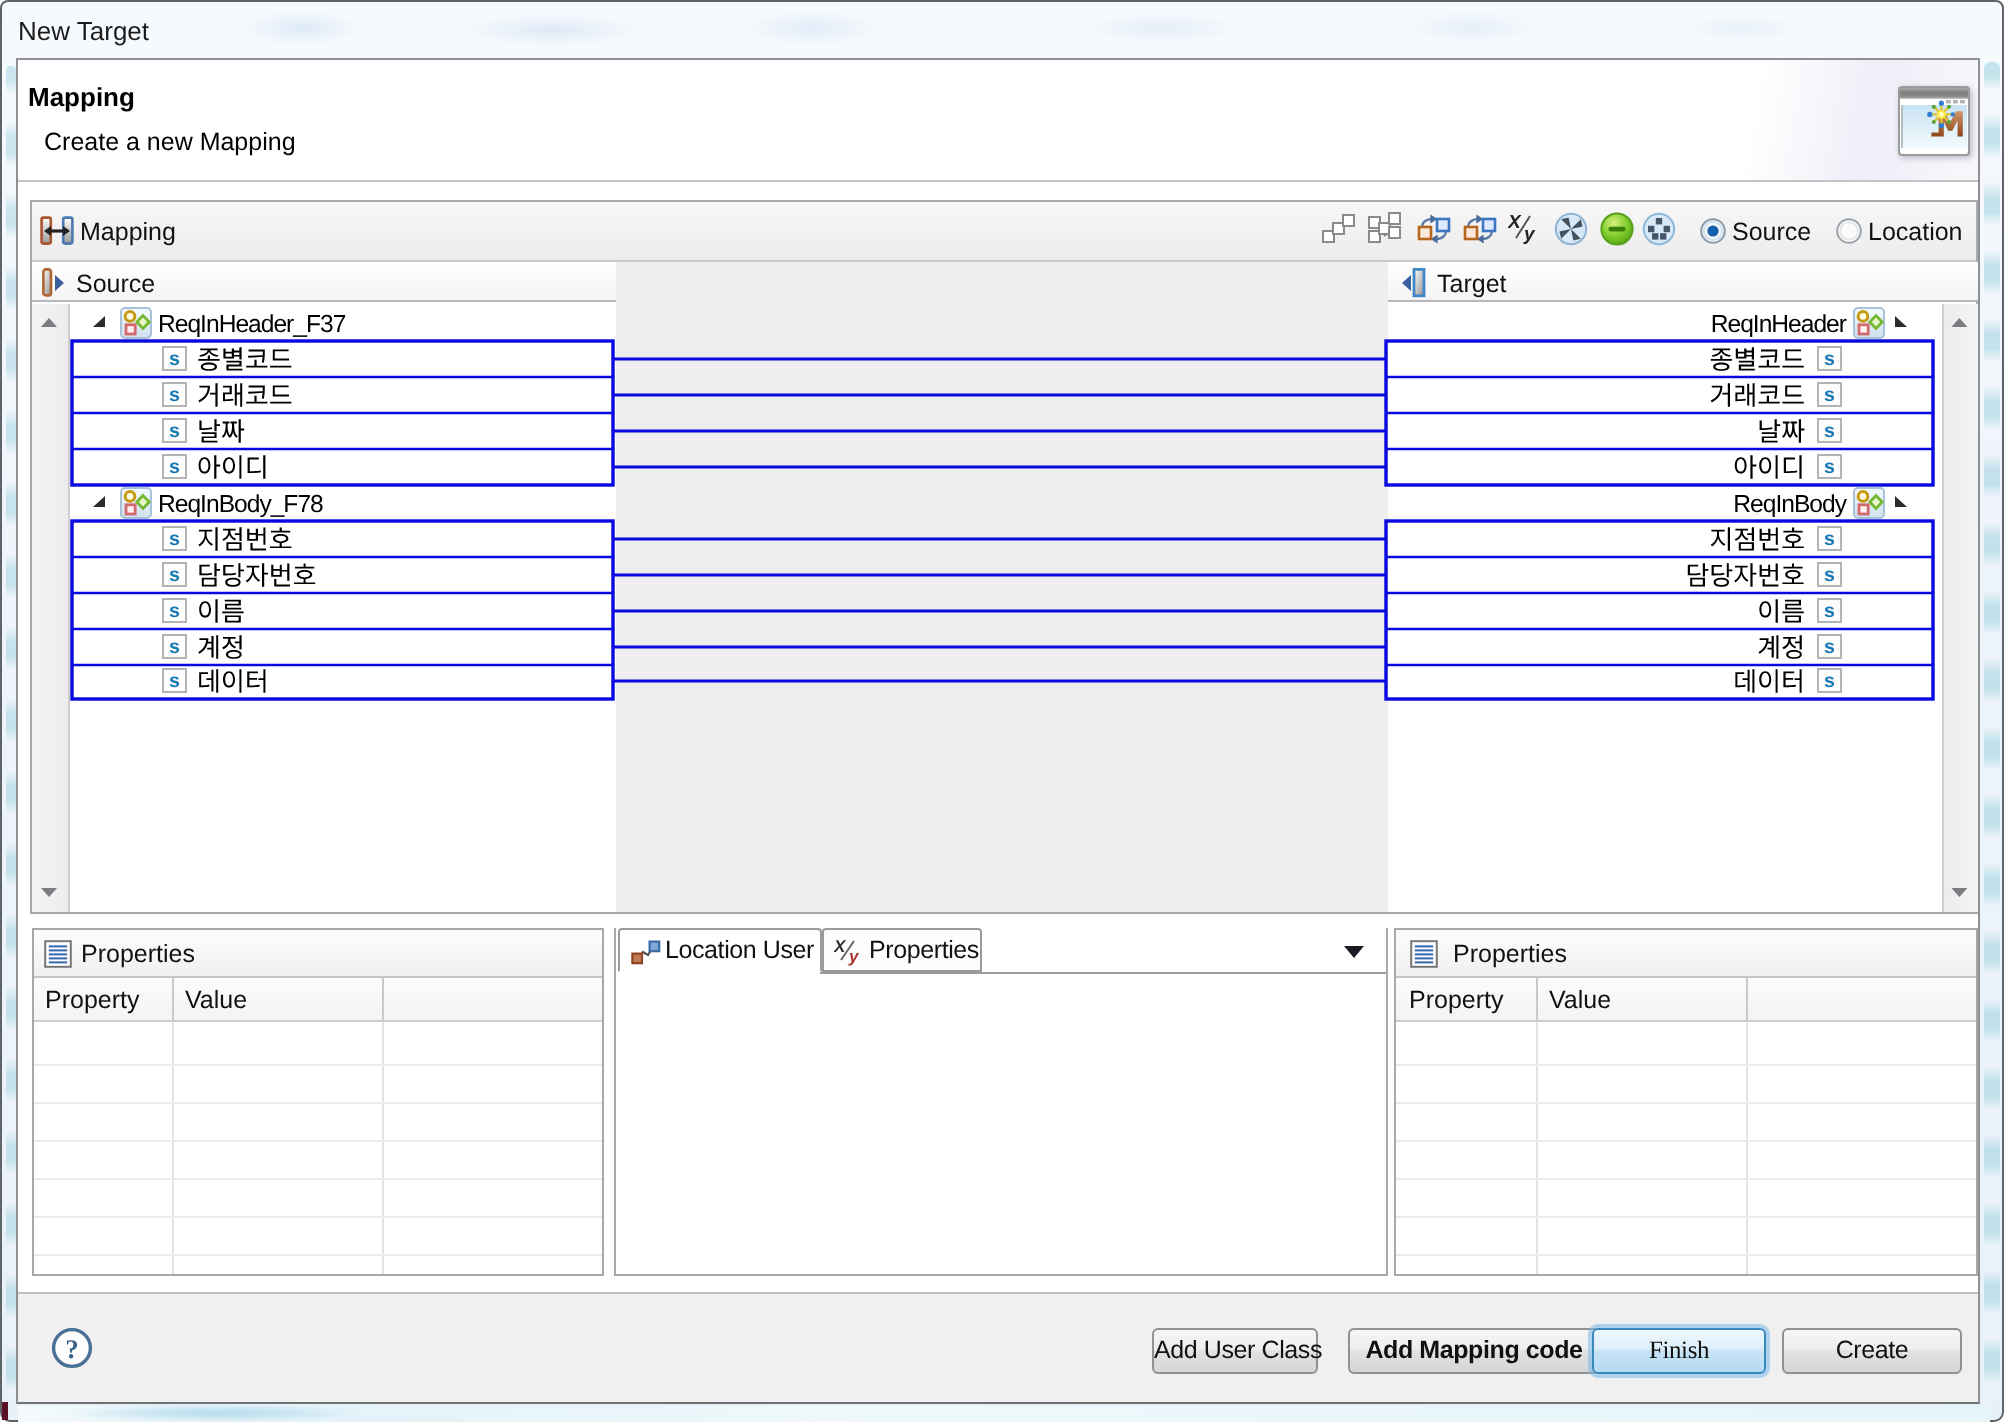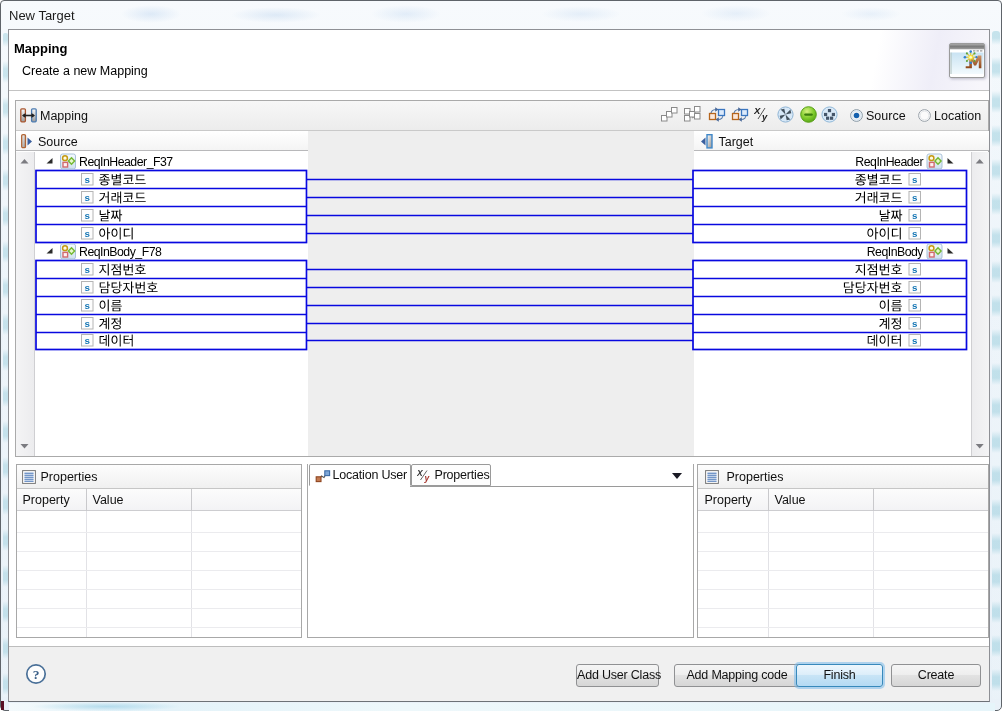--- a/index.html
+++ b/index.html
@@ -367,22 +367,22 @@
    </div>
  </div>
  <div id="botbar">
    <div style="position:absolute;left:16px;top:16px">
         <svg width="22" height="22" viewBox="0 0 22 22">
 <circle cx="11" cy="11" r="9.2" fill="#fdfdfd" stroke="#4a7098" stroke-width="1.7"></circle>
 <text x="11" y="16" font-family="Liberation Serif" font-size="13.5" font-weight="bold" fill="#3a5f88" text-anchor="middle">?</text>
 </svg>
       </div>
    <div class="btn" style="left:567px;width:83px;">Add User Class</div>
-   <div class="btn" style="left:665px;width:126px;">Add Mapping code</div>
-   <div class="btn" id="bfinish" style="left:787px;width:87px;">Finish</div>
+   <div class="btn" style="left:665px;width:126px;font-weight:bold;">Add Mapping code</div>
+   <div class="btn" id="bfinish" style="left:787px;width:87px;font-family:Liberation Serif, serif;">Finish</div>
    <div class="btn" style="left:882px;width:90px;">Create</div>
  </div>
  <svg id="treesvg" width="1002" height="711" viewBox="0 0 1002 711">
  <defs>
         <linearGradient id="icbg" x1="0" y1="0" x2="0" y2="1">
           <stop offset="0" stop-color="#f4fafe"></stop>
           <stop offset="1" stop-color="#cfe0ef"></stop>
         </linearGradient>
       </defs>
  <path d="M19.5,162.5 l4,-4.5 l4,4.5 z" fill="#7b7b80"></path>

